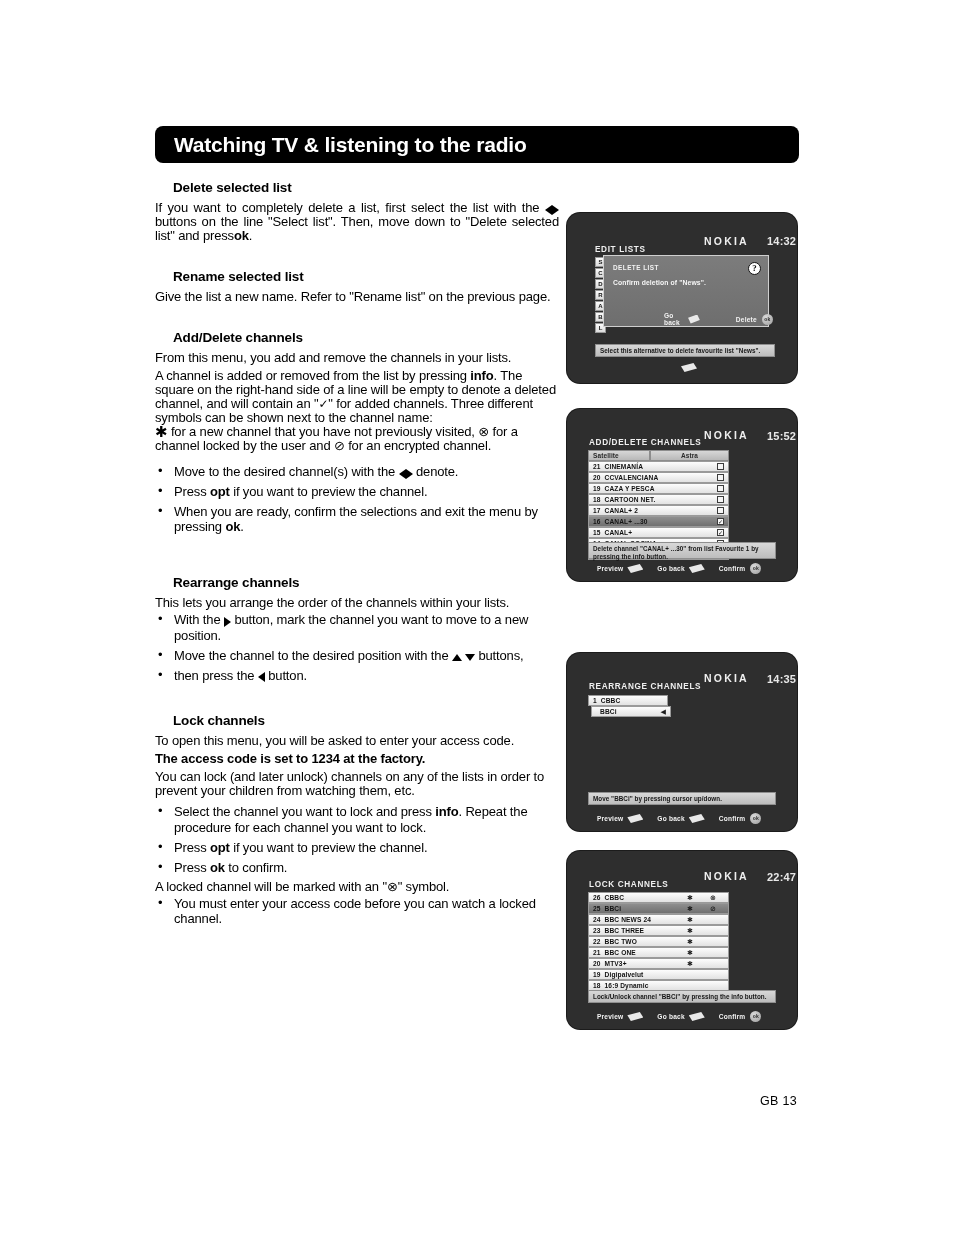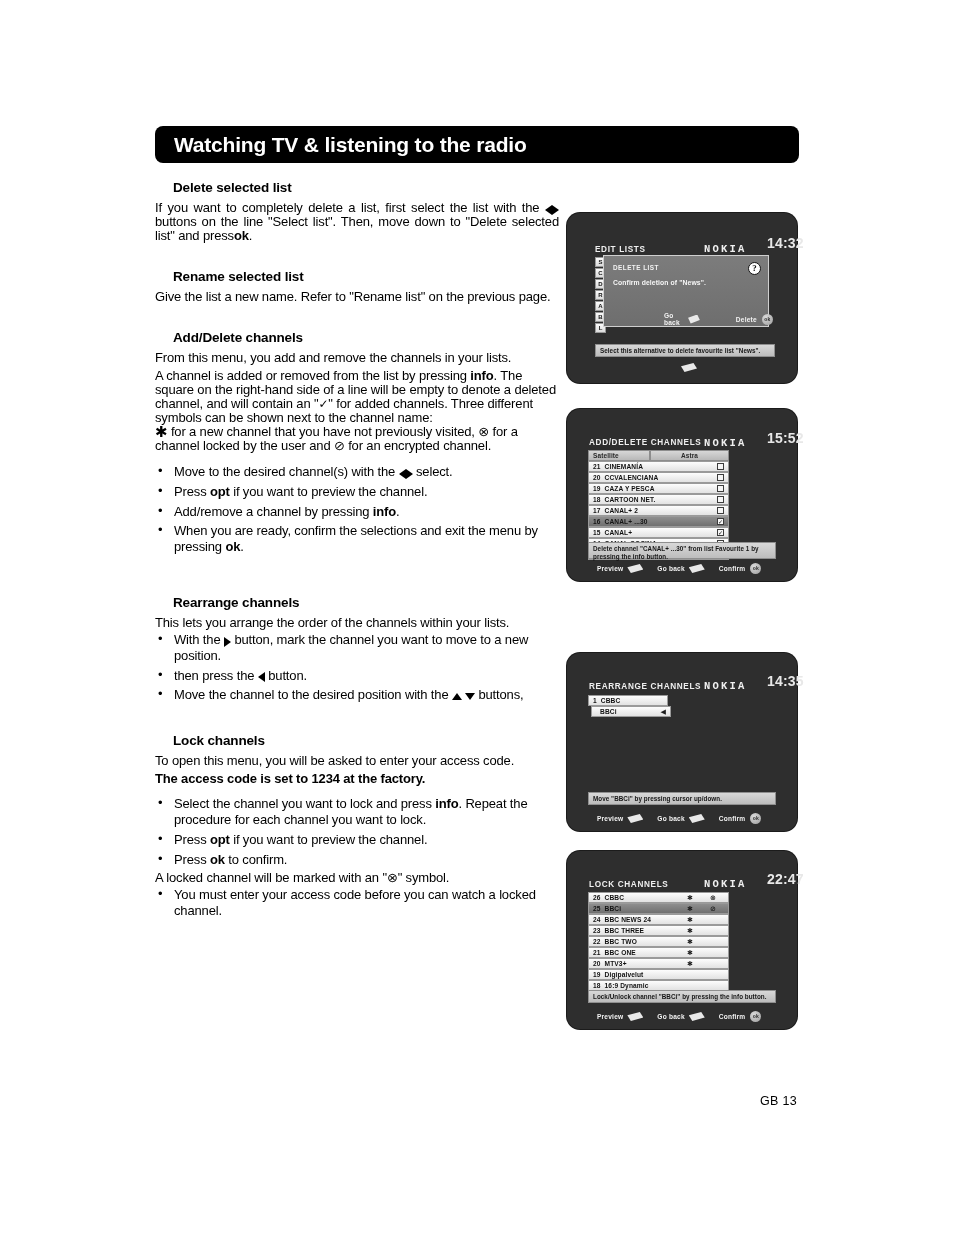--- a/index.html
+++ b/index.html
@@ -106,27 +106,26 @@
     border-radius: 13px;
     box-shadow: 0 0 0 1px #1b1b1b;
   }
   .tv-inner { position: absolute; left: 0; top: 0; right: 0; bottom: 0; }
   .nokia {
     position: absolute;
     color: #f0f0f0;
     font-size: 10.5px;
     font-weight: bold;
     letter-spacing: 2.2px;
-    font-family: Liberation Mono, monospace;
-    margin-top: 8px;
+    font-family: Liberation Sans, sans-serif;
   }
   .clock {
     position: absolute;
     color: #e8e8e8;
-    font-size: 14px;
+    font-size: 11px;
     font-weight: bold;
     letter-spacing: 0.2px;
   }
   .scr-title {
     position: absolute;
     color: #efefef;
     font-size: 8.2px;
     font-weight: bold;
     letter-spacing: 0.65px;
   }
@@ -316,62 +315,60 @@
       <span>for a channel locked by the user and</span>
       <span class="sym">⊘</span>
       <span>for an encrypted channel.</span>
     </p>
 
     <div class="spacer-sm"></div>
     <ul class="bullets">
       <li>
         <span>Move to the desired channel(s) with the</span>
         <span class="arr"><span class="tri tri-l"></span><span class="tri tri-r"></span></span>
-        <span>select.</span>
+        <span>denote.</span>
       </li>
       <li>
         <span>Press</span> <b>opt</b> <span>if you want to preview the channel.</span>
-      </li>
-      <li>
-        <span>Add/remove a channel by pressing</span> <b>info</b><span>.</span>
       </li>
       <li>
         <span>When you are ready, confirm the selections and exit the menu by pressing</span> <b>ok</b><span>.</span>
       </li>
     </ul>
 
     <div style="height:36px"></div>
 
     <h2 class="section">Rearrange channels</h2>
     <p class="body">This lets you arrange the order of the channels within your lists.</p>
     <ul class="bullets">
       <li>
         <span>With the</span>
         <span class="arr"><span class="tri tri-r"></span></span>
         <span>button, mark the channel you want to move to a new position.</span>
       </li>
       <li>
+        <span>Move the channel to the desired position with the</span>
+        <span class="arr"><span class="tri tri-u"></span><span class="gap2"></span><span class="tri tri-d"></span></span>
+        <span>buttons,</span>
+      </li>
+      <li>
         <span>then press the</span>
         <span class="arr"><span class="tri tri-l"></span></span>
         <span>button.</span>
-      </li>
-      <li>
-        <span>Move the channel to the desired position with the</span>
-        <span class="arr"><span class="tri tri-u"></span><span class="gap2"></span><span class="tri tri-d"></span></span>
-        <span>buttons,</span>
       </li>
     </ul>
 
     <div style="height:26px"></div>
 
     <h2 class="section">Lock channels</h2>
     <p class="body">To open this menu, you will be asked to enter your access code.</p>
     <div class="spacer-xs"></div>
     <p class="body" style="font-weight:bold">The access code is set to 1234 at the factory.</p>
     <div class="spacer-xs"></div>
+    <p class="body">You can lock (and later unlock) channels on any of the lists in order to prevent your children from watching them, etc.</p>
     <div class="spacer-xs"></div>
     <ul class="bullets">
       <li>
         <span>Select the channel you want to lock and press</span> <b>info</b><span>. Repeat the procedure for each channel you want to lock.</span>
       </li>
       <li>
         <span>Press</span> <b>opt</b> <span>if you want to preview the channel.</span>
       </li>
       <li>
         <span>Press</span> <b>ok</b> <span>to confirm.</span>

